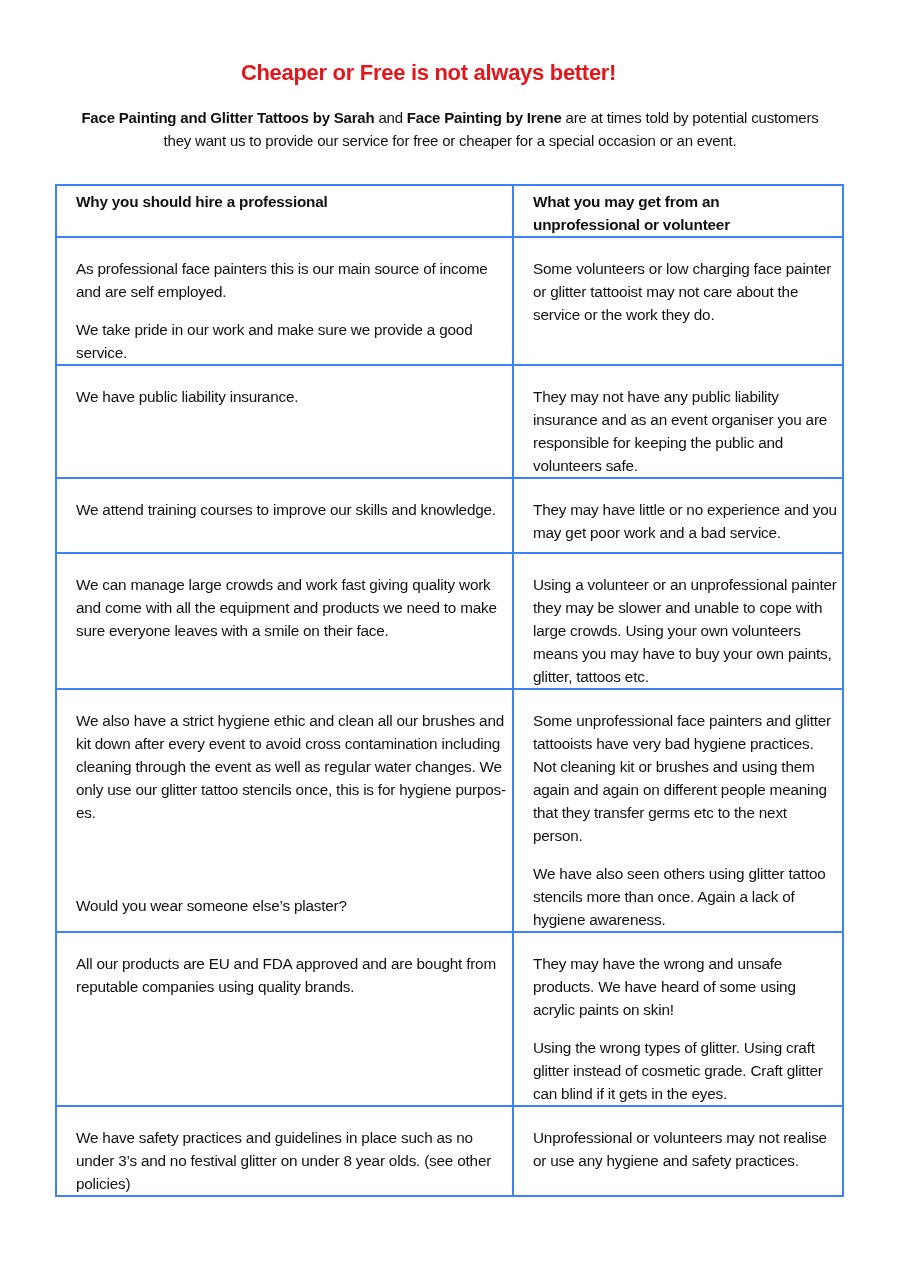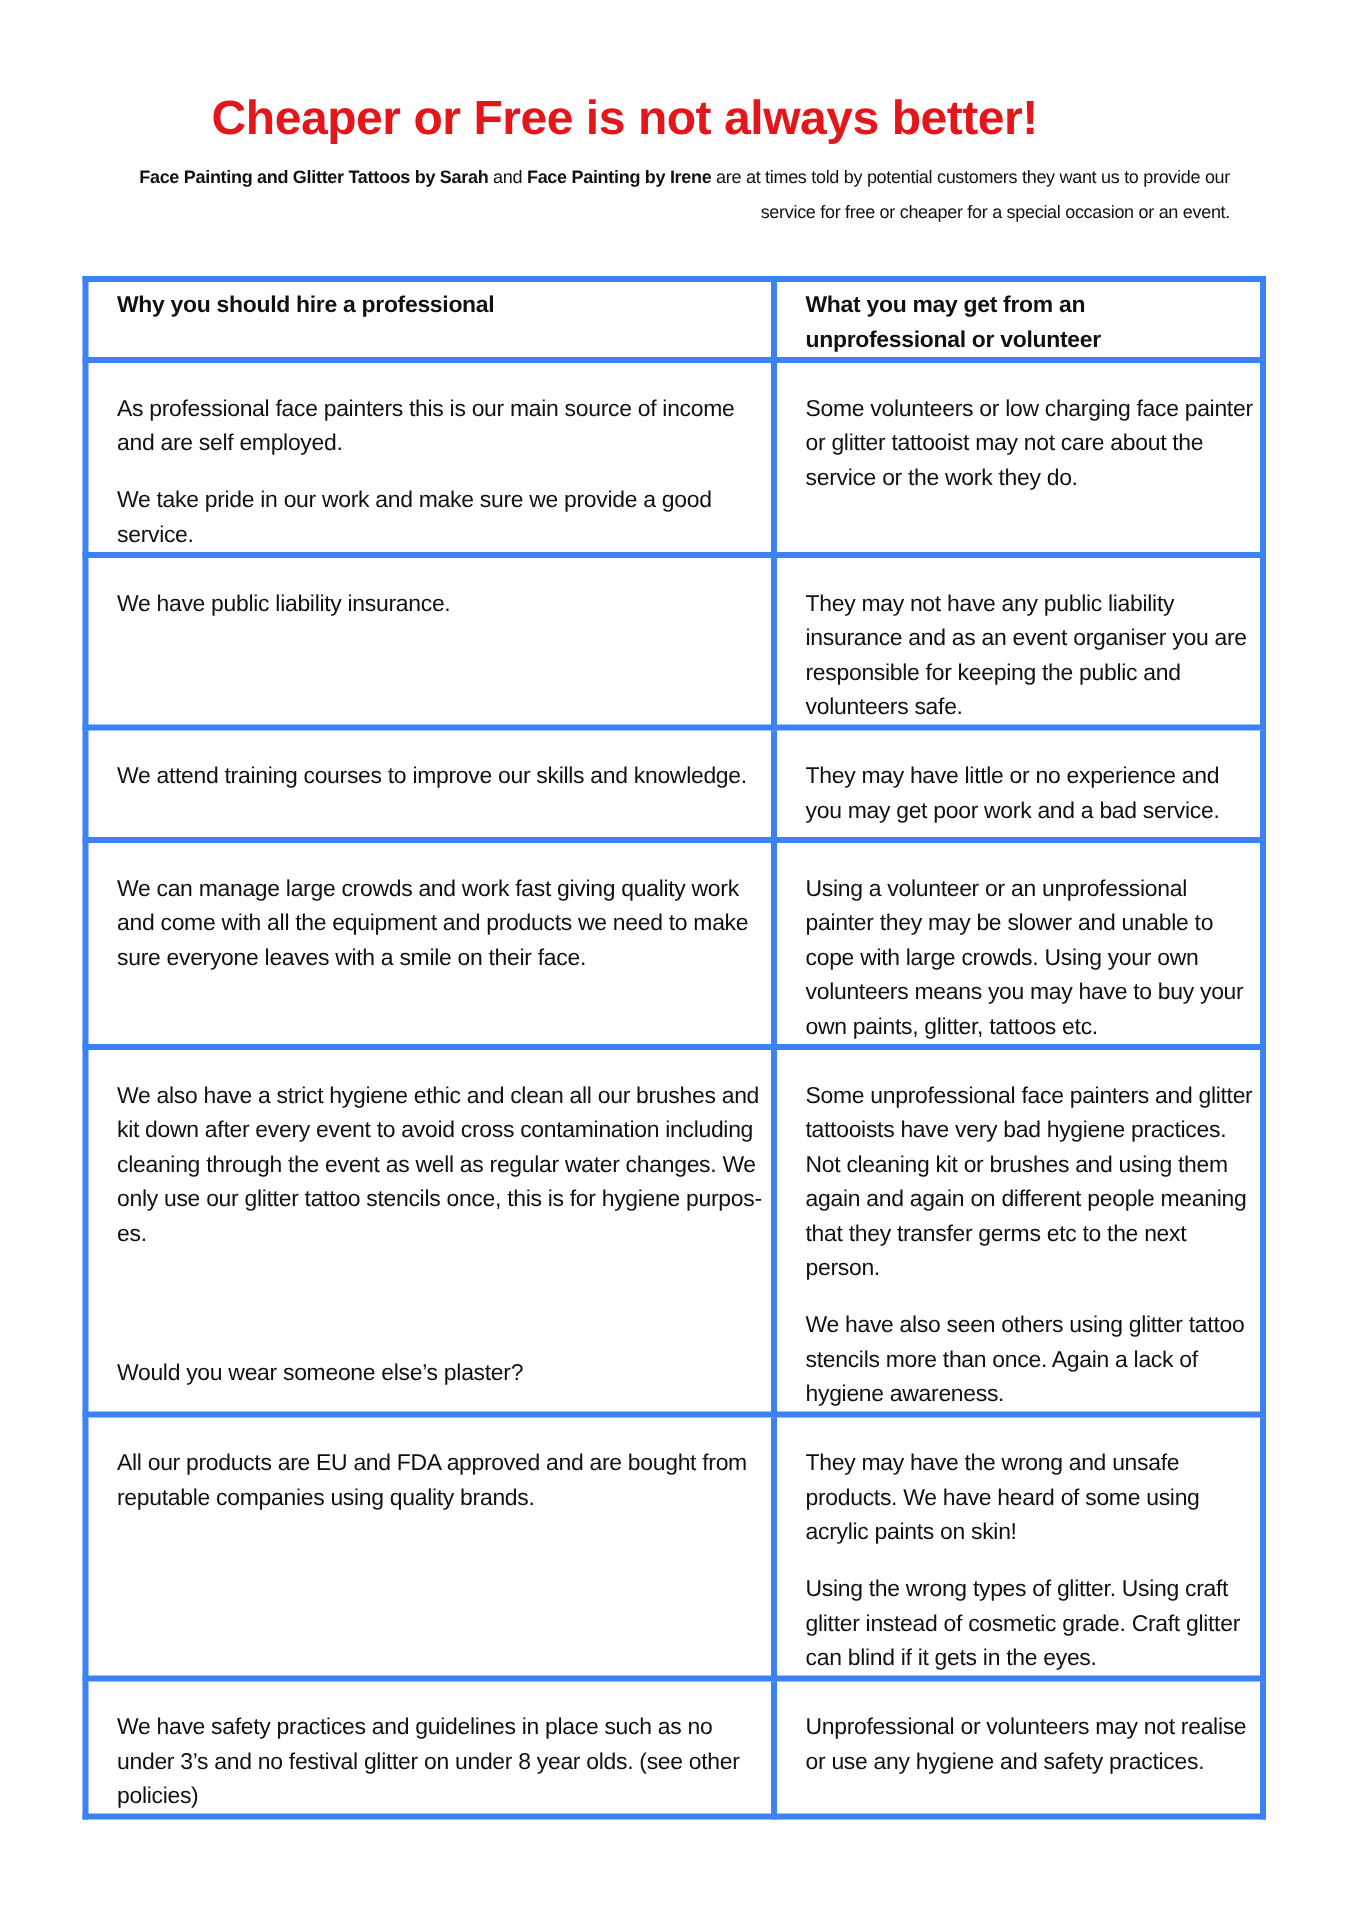--- a/index.html
+++ b/index.html
@@ -1,25 +1,25 @@
 <!DOCTYPE html>
 <html><head>
 <meta charset="utf-8">
 <style>
   html, body { margin: 0; padding: 0; background: #ffffff; }
   body { width: 898px; height: 1270px; position: relative; overflow: hidden;
          font-family: "Liberation Sans", sans-serif; color: #111; }
-  .title { position: absolute; left: 0; top: 60px; width: 833px; text-align: center;
-           font-size: 32px; font-weight: bold; color: #e3161b; letter-spacing: -0.3px; }
-  .intro { position: absolute; left: 80px; top: 107px; width: 740px; text-align: right;
-           font-size: 12px; line-height: 22.5px; letter-spacing: -0.2px; }
+  .title { position: absolute; left: 12px; top: 60px; width: 833px; text-align: center;
+           font-size: 22px; font-weight: bold; color: #e3161b; letter-spacing: -0.3px; }
+  .intro { position: absolute; left: 80px; top: 107px; width: 740px; text-align: center;
+           font-size: 15px; line-height: 22.5px; letter-spacing: -0.2px; }
   .intro b { font-weight: bold; }
   table.cmp { position: absolute; left: 55px; top: 184px; width: 789px;
               border-collapse: collapse; table-layout: fixed; }
-  table.cmp td { border: 4px solid #3b82f6; vertical-align: top; padding: 4px 4px 0 19px;
+  table.cmp td { border: 2px solid #3b82f6; vertical-align: top; padding: 4px 4px 0 19px;
                  font-size: 15.3px; line-height: 23px; letter-spacing: -0.2px; }
   table.cmp td.c1 { width: 432px; }
   table.cmp td p { margin: 15px 0 9px 0; }
   table.cmp td p:last-child { margin-bottom: 0; }
   .hdr td { font-weight: bold; line-height: 31px; padding-top: 0; }
   .hdr td span { display: block; }
   .gap { height: 40px; }
 </style>
 </head>
 <body>

